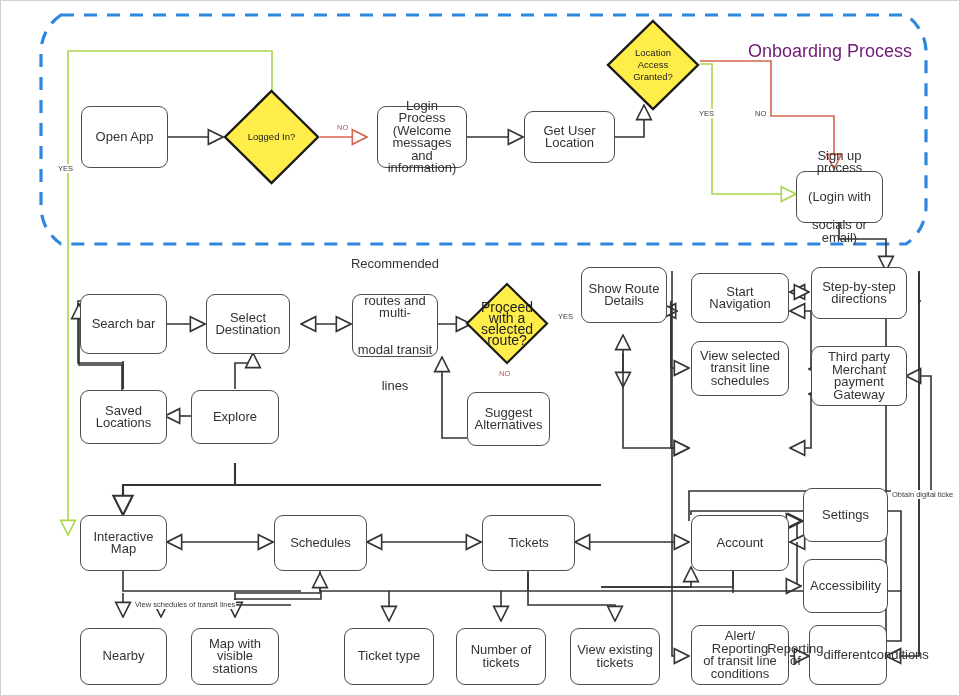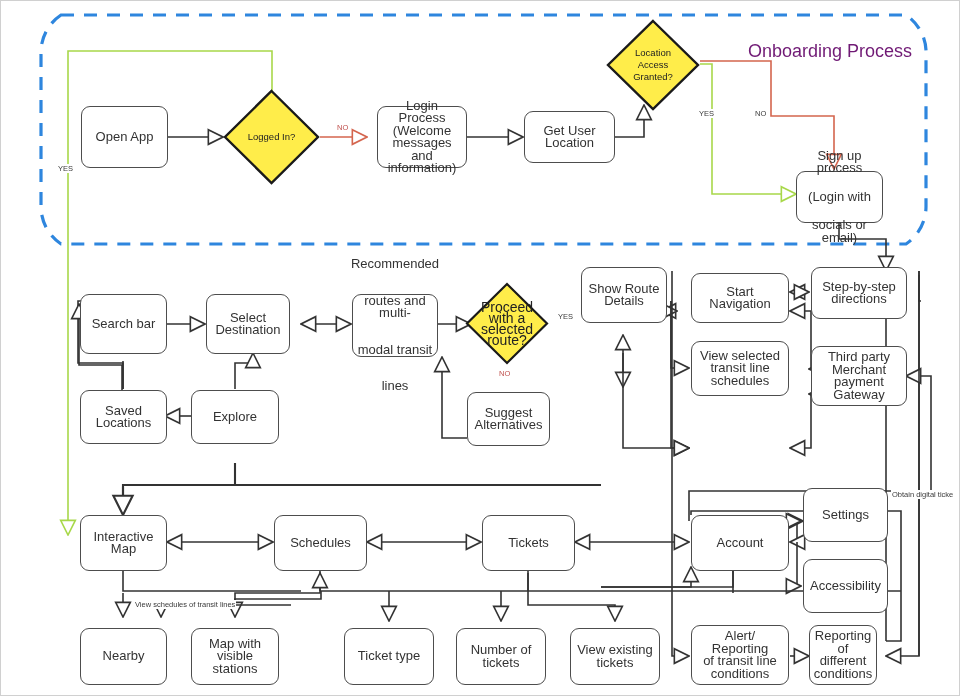--- a/index.html
+++ b/index.html
@@ -276,21 +276,21 @@
     <span>View existing</span>
     <span>tickets</span>
   </div>
 
   <div class="node" style="left:690px;top:624px;width:98px;height:60px;flex-direction:column;">
     <span>Alert/ Reporting</span>
     <span>of transit line</span>
     <span>conditions</span>
   </div>
 
-  <div class="node" style="left:808px;top:624px;width:68px;height:60px;flex-direction:column;">
+  <div class="node" style="left:808px;top:624px;width:78px;height:60px;">
     <span>Reporting of</span>
     <span>different</span>
     <span>conditions</span>
   </div>
 
   <div class="elabel red" style="left:335px;top:122px;">NO</div>
   <div class="elabel plain" style="left:56px;top:163px;">YES</div>
   <div class="elabel plain" style="left:697px;top:108px;">YES</div>
   <div class="elabel plain" style="left:753px;top:108px;">NO</div>
   <div class="elabel plain" style="left:556px;top:311px;">YES</div>

